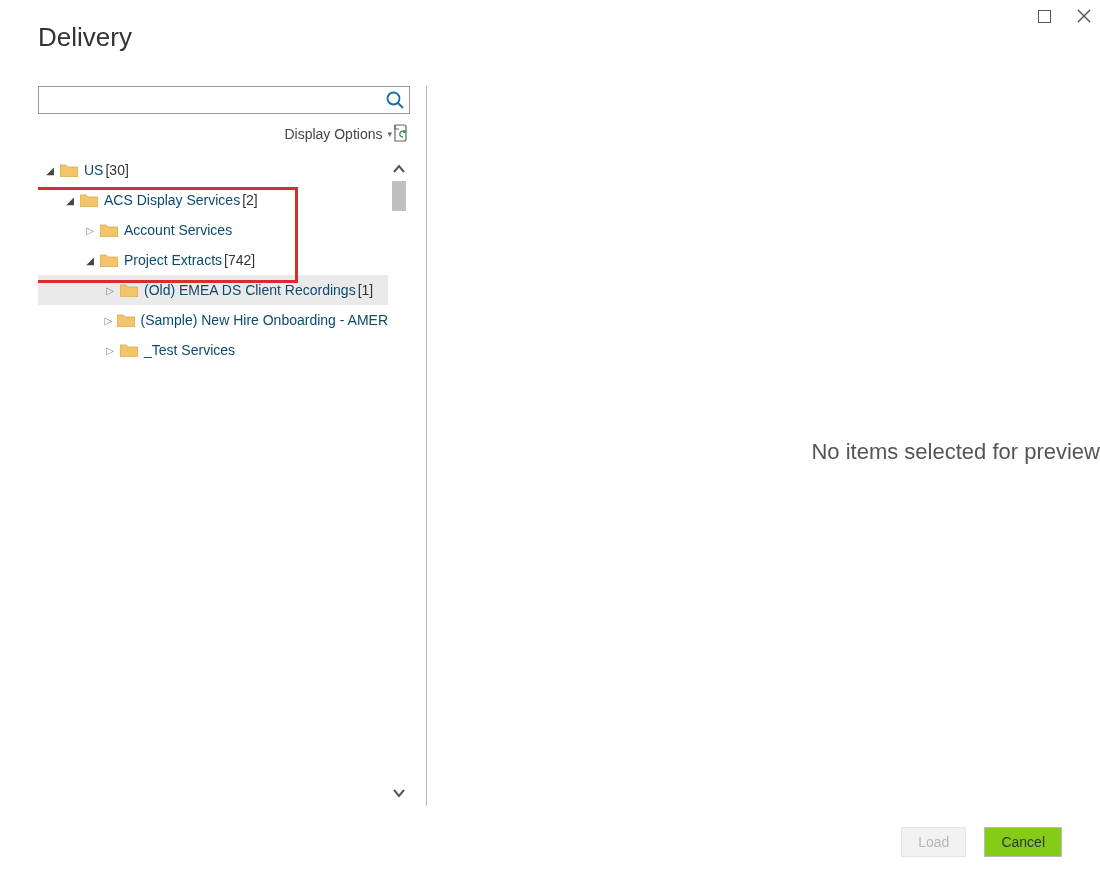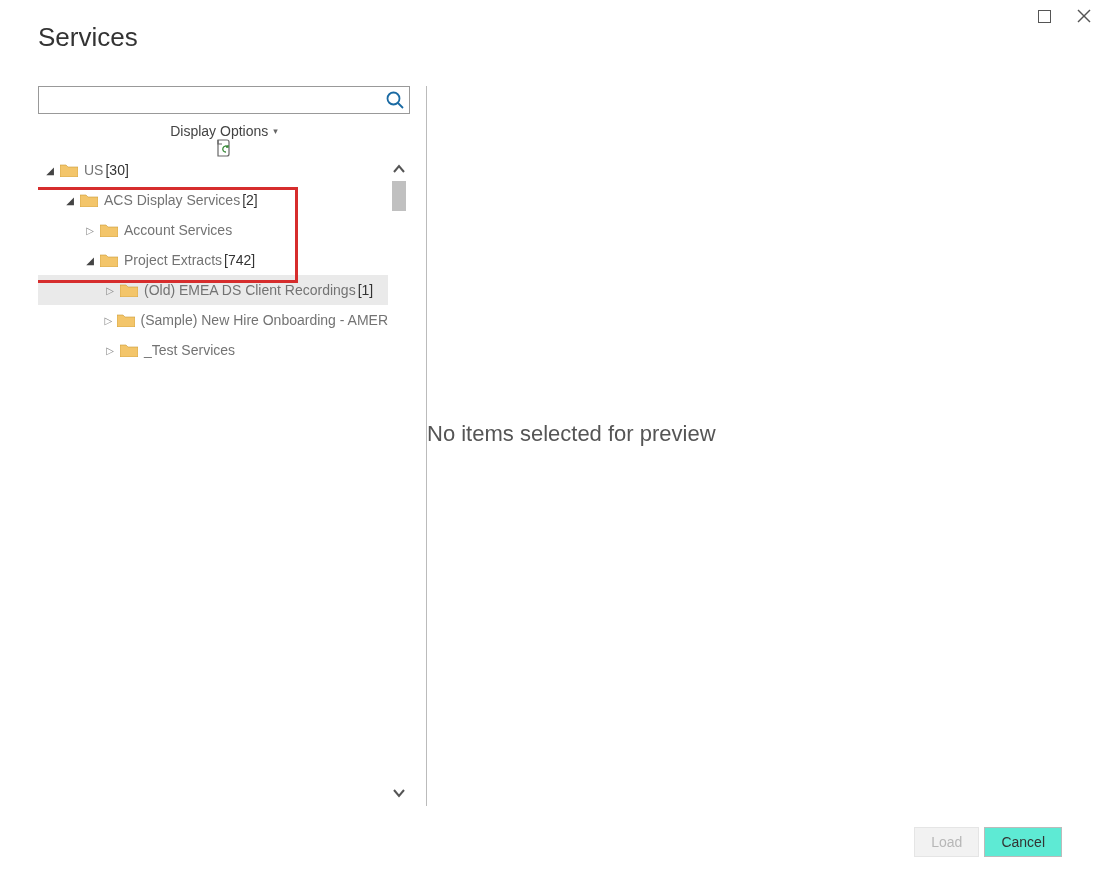--- a/index.html
+++ b/index.html
@@ -60,24 +60,23 @@
   }
   .search-box .search-icon {
     position: absolute;
     right: 4px; top: 3px;
     color: #1a6aa3;
     cursor: pointer;
   }
   .options-row {
     display: flex;
     align-items: center;
-    justify-content: space-between;
+    justify-content: flex-end;
     margin-top: 9px;
     height: 22px;
-    flex-direction: column;
   }
   .display-options {
     display: flex;
     align-items: center;
     gap: 5px;
     color: #444;
     cursor: pointer;
   }
   .caret-down {
     font-size: 9px;
@@ -125,50 +124,50 @@
     white-space: nowrap;
     cursor: pointer;
   }
   .node.selected { background: #eaeaea; }
   .expander {
     width: 12px; text-align: center;
     font-size: 10px; color: #444;
     margin-right: 2px;
   }
   .folder-icon { display: inline-flex; margin: 0 6px 0 2px; }
-  .node-label { color: #737373; text-align: center; }
+  .node-label { color: #0c4a6e; text-align: center; }
   .count { color: #333; margin-left: 2px; }
   .highlight-box {
     position: absolute;
     border: 3px solid #d62d2d;
     pointer-events: none;
   }
   .preview-pane {
     position: absolute;
-    top: 74px; left: 427px;
+    top: 92px; left: 427px;
     right: 0; height: 720px;
     display: flex;
     align-items: center;
-    justify-content: flex-start;
+    justify-content: flex-end;
   }
   .preview-text {
     font-size: 22px;
     color: #555;
   }
   .buttons {
     position: absolute;
     bottom: 18px; right: 38px;
     display: flex;
-    gap: 5px;
+    gap: 18px;
   }
   .btn {
     height: 30px;
     padding: 0 16px;
     border: 1px solid #bbb;
-    background: #5eead4;
+    background: #84cc16;
     font-size: 14px;
     color: #333;
     display: flex;
     align-items: center;
     cursor: pointer;
   }
   .btn.disabled {
     background: #f2f2f2;
     border-color: #e5e5e5;
     color: #b7b7b7;
@@ -185,21 +184,21 @@
       </svg>
   </div>
   <div class="ctrl">
     <svg width="14" height="14" viewBox="0 0 14 14">
         <line x1="1" y1="1" x2="13" y2="13" stroke="#555" stroke-width="1.4"></line>
         <line x1="13" y1="1" x2="1" y2="13" stroke="#555" stroke-width="1.4"></line>
       </svg>
   </div>
 </div>
 
-<div class="title">Services</div>
+<div class="title">Delivery</div>
 
 <div class="left-pane">
 
   <div class="search-box">
     <input type="text" value="" style="">
     <span class="search-icon">
       <svg width="20" height="20" viewBox="0 0 20 20">
           <circle cx="8.5" cy="8.5" r="6" fill="none" stroke="#1a6aa3" stroke-width="1.8"></circle>
           <line x1="13" y1="13" x2="18" y2="18" stroke="#1a6aa3" stroke-width="1.8"></line>
         </svg>

